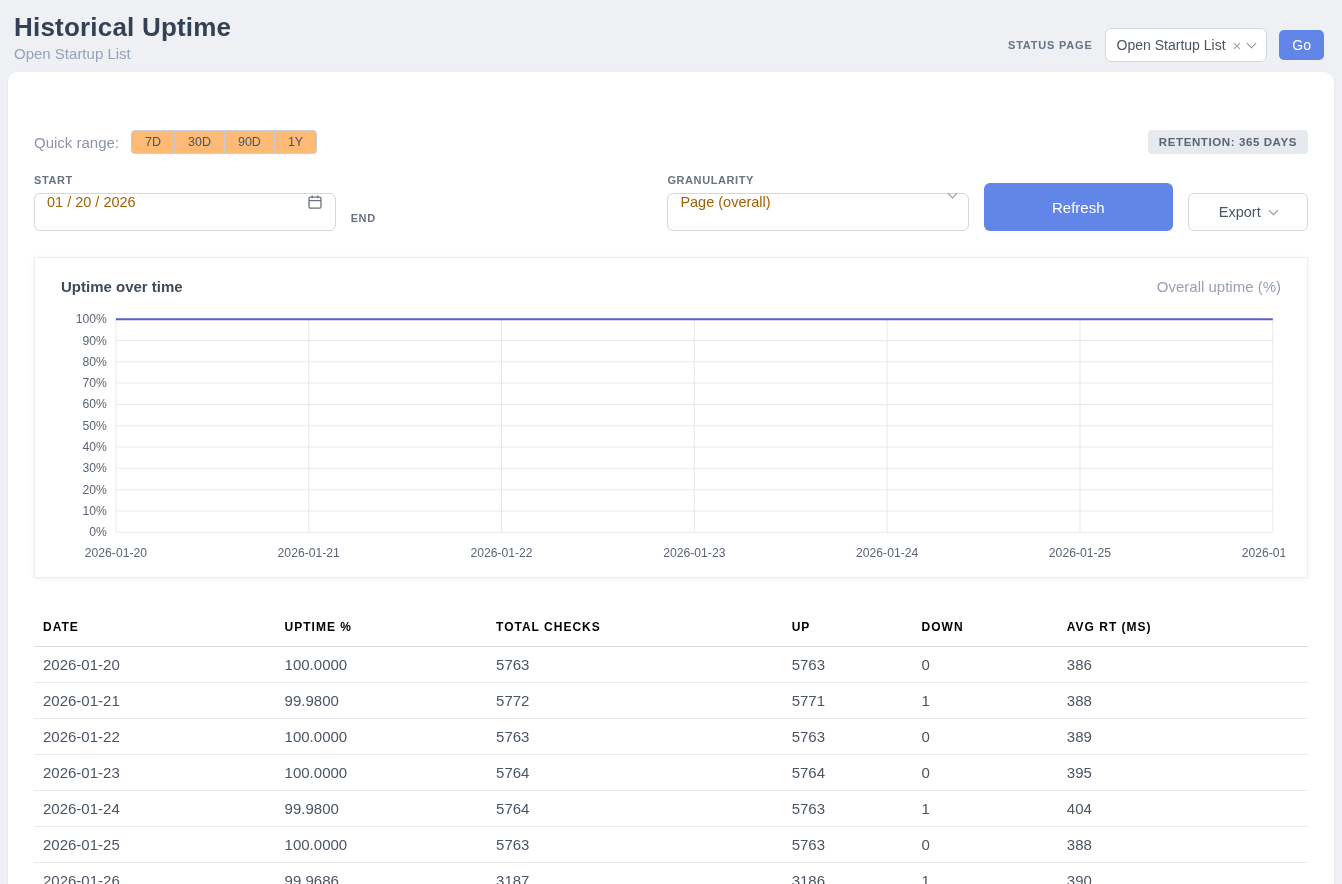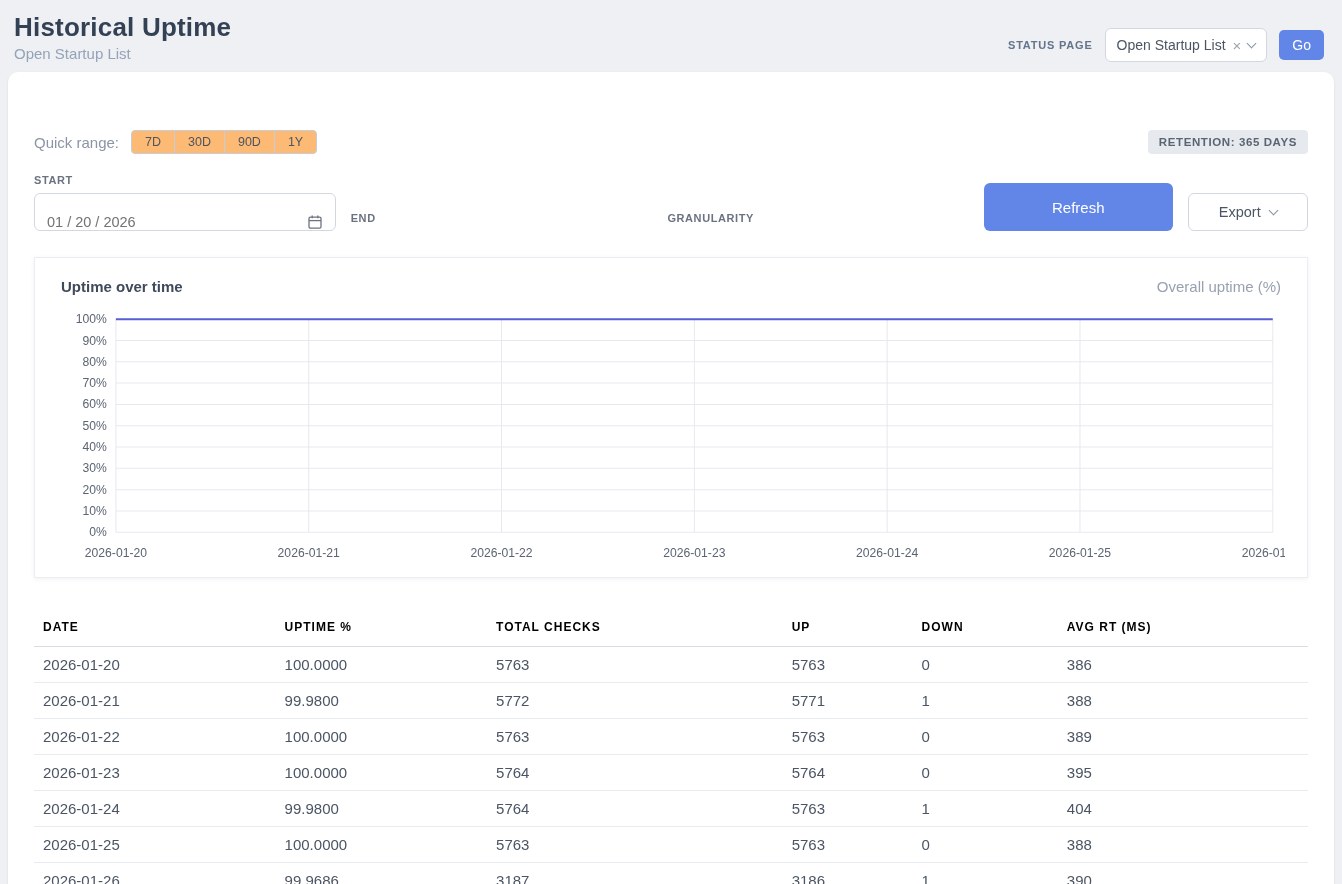--- a/index.html
+++ b/index.html
@@ -25,21 +25,21 @@
   .qr-label { color:#8b95a5; font-size:15px; margin-right:12px; }
   .qr-group { display:inline-flex; }
   .qr-btn { background:#fdba74; border:1px solid #c7cdd8; padding:4px 13px; font-size:12.5px; color:#4b5563; margin-left:-1px; cursor:pointer; font-family:inherit; }
   .qr-btn:first-child { border-radius:4px 0 0 4px; margin-left:0; }
   .qr-btn:last-child { border-radius:0 4px 4px 0; }
   .retention { background:#e6e9ee; color:#5b6472; font-size:11.5px; font-weight:bold; letter-spacing:.6px; padding:6px 11px; border-radius:4px; }
 
   .form-row { display:flex; align-items:flex-end; gap:15px; margin-bottom:26px; }
   .field { display:flex; flex-direction:column; width:306px; }
   .field label { font-size:11px; font-weight:bold; color:#6b7280; letter-spacing:.6px; margin-bottom:7px; }
-  .input { display:flex; justify-content:space-between; align-items:flex-end; border:1px solid #d3d8e0; border-radius:6px; padding:0 12px; height:38px; font-size:14.5px; color:#737373; background:#fff; cursor:pointer; }
+  .input { display:flex; justify-content:space-between; align-items:flex-start; border:1px solid #d3d8e0; border-radius:6px; padding:0 12px; height:38px; font-size:14.5px; color:#a16207; background:#fff; cursor:pointer; }
   .refresh-btn { width:191px; height:48px; background:#6286e8; color:#fff; font-size:15px; border:none; border-radius:6px; cursor:pointer; font-family:inherit; }
   .export-btn { height:38px; width:122px; background:#fff; border:1px solid #d3d8e0; border-radius:6px; color:#4b5563; font-size:14.5px; display:flex; align-items:center; justify-content:center; gap:9px; cursor:pointer; font-family:inherit; }
 
   
   .chart-card { border:1px solid #eaedf1; border-radius:0; box-shadow:0 1px 5px rgba(16,24,40,.06); padding:20px 22px 12px; margin-bottom:32px; }
   .chart-head { display:flex; justify-content:space-between; align-items:center; margin-bottom:14px; padding:0 4px; }
   .chart-title { font-weight:bold; font-size:15px; color:#3f4a5a; }
   .chart-legend { font-size:15px; color:#98a1b0; }
   #chart-svg { width:100%; display:block; }
 
@@ -100,20 +100,24 @@
           </svg>
         </div>
       </div>
 
       <div class="field">
         <label>END</label>
       </div>
 
       <div class="field">
         <label>GRANULARITY</label>
+        <div class="input">
+          <span>Page (overall)</span>
+          <span class="chev"></span>
+        </div>
       </div>
 
       <button class="refresh-btn">Refresh</button>
 
       <button class="export-btn">
         <span>Export</span>
         <span class="chev"></span>
       </button>
     </div>
 

